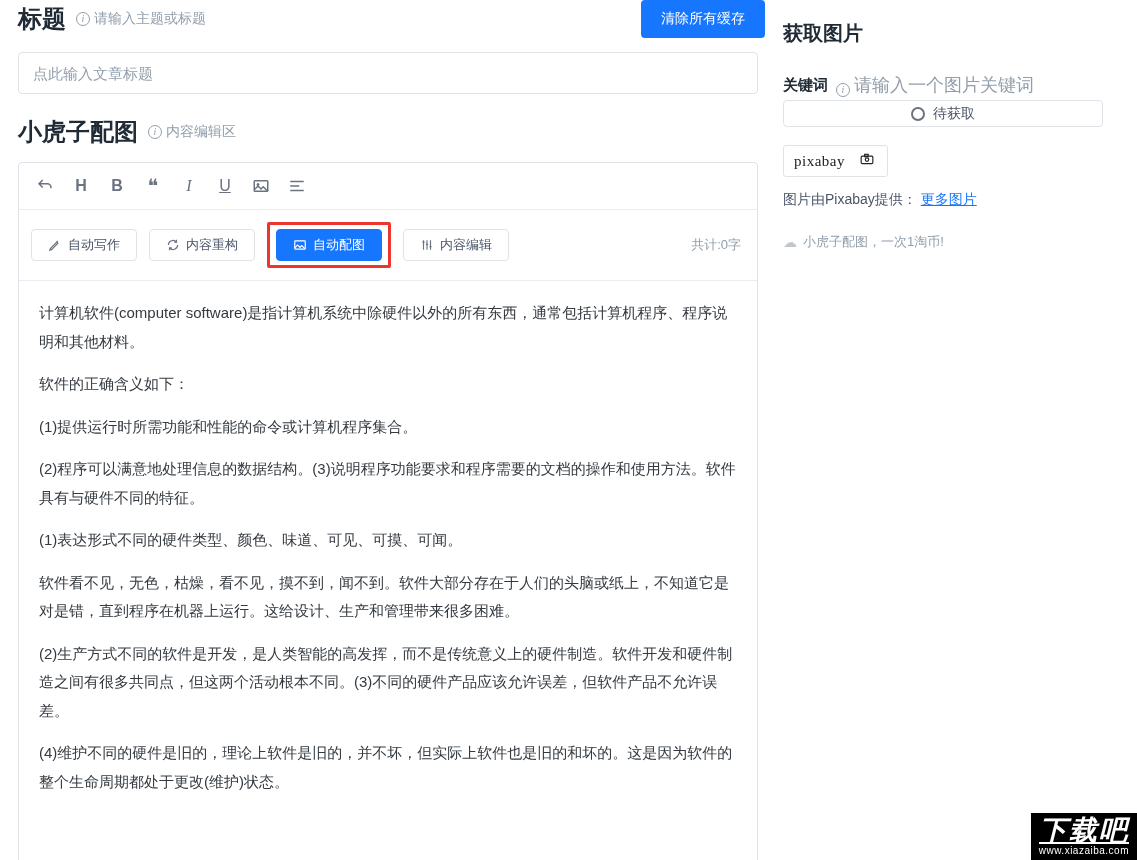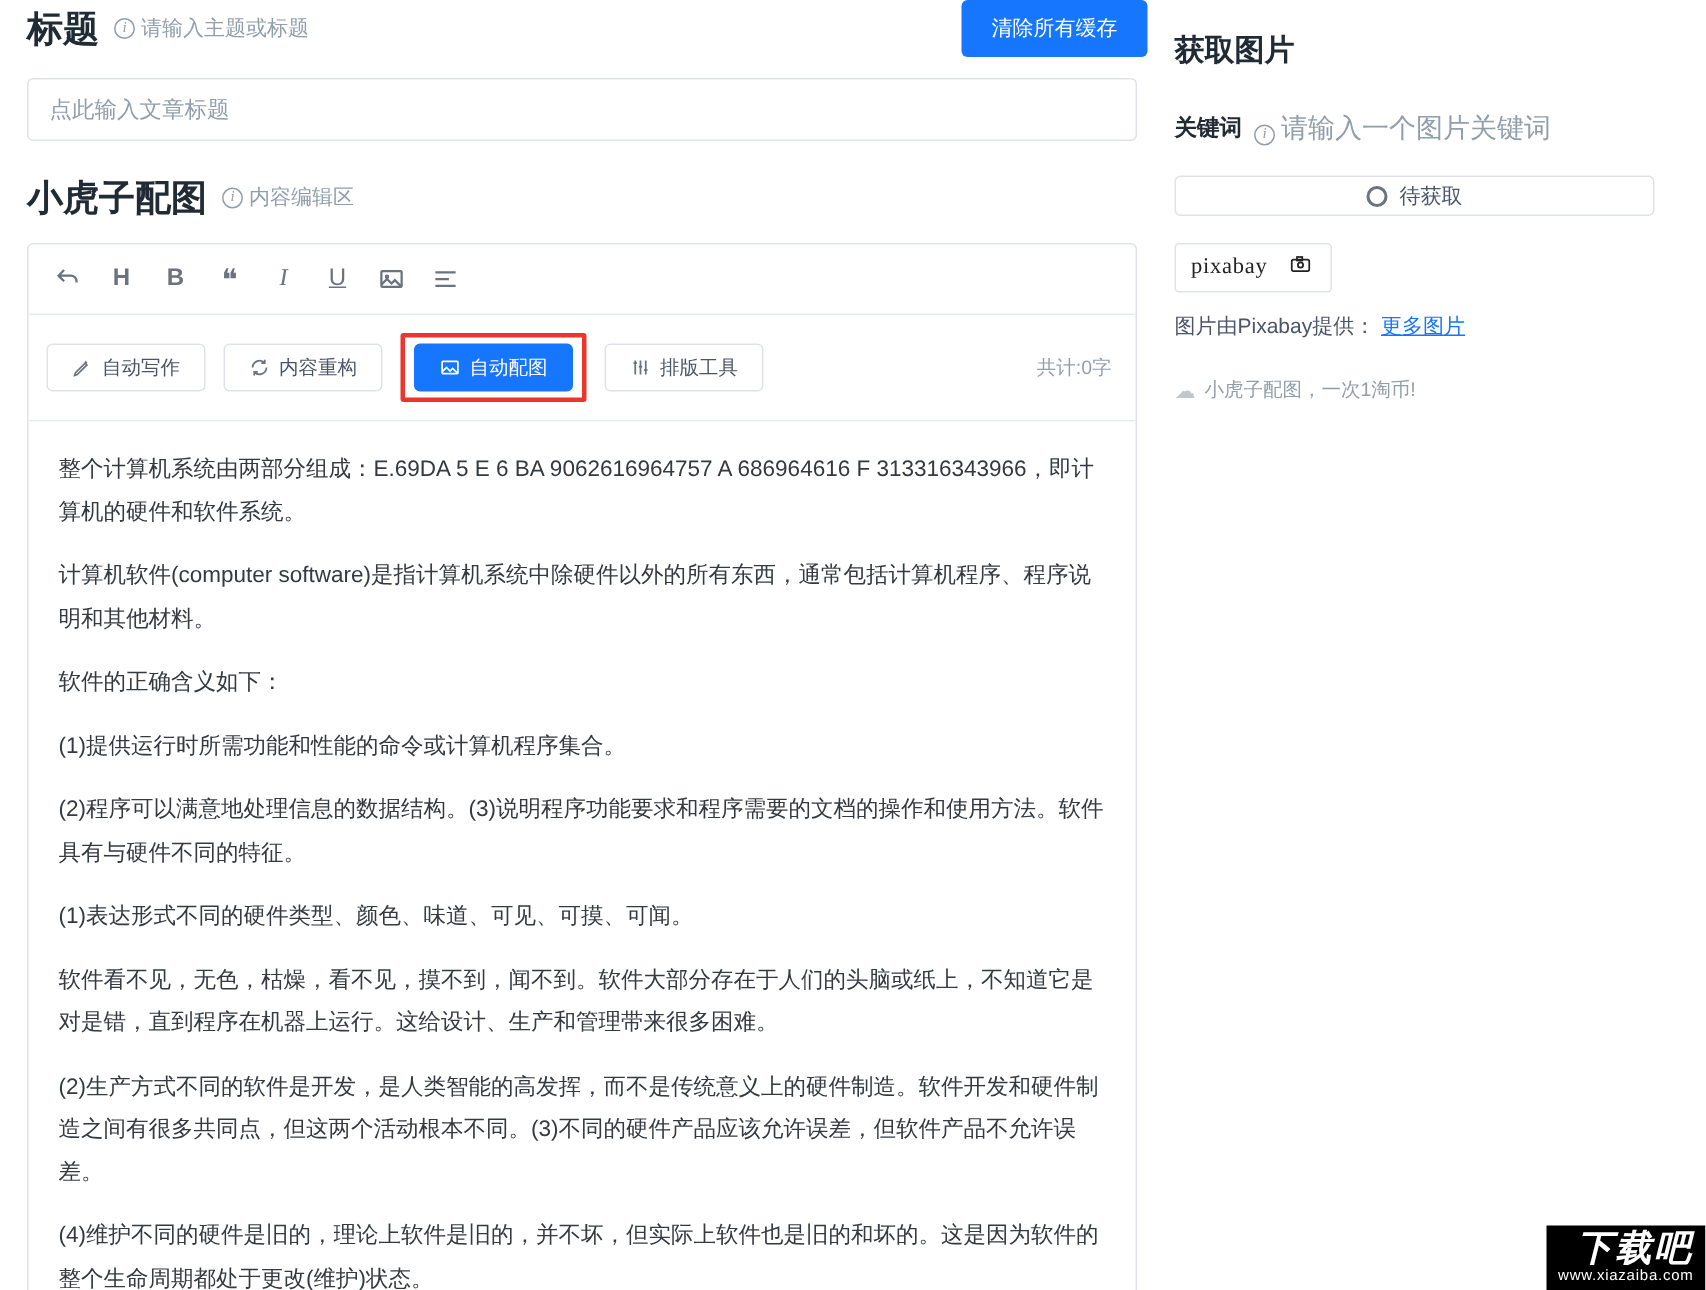--- a/index.html
+++ b/index.html
@@ -123,21 +123,21 @@
       height: 588px;
       overflow: hidden;
     }
     .editor-content p { margin-bottom: 14px; }
 
     
     .side-title {
       font-size: 20px; font-weight: 600; color: #212b36;
       margin-bottom: 26px;
     }
-    .side-label-row { display: flex; align-items: center; gap: 8px; margin-bottom: 20px; }
+    .side-label-row { display: flex; align-items: center; gap: 8px; margin-bottom: 3px; }
     .side-label { font-size: 15px; font-weight: 600; color: #212b36; }
     .side-hint { font-size: 18px; color: #919eab; display: inline-flex; align-items: flex-end; gap: 4px; }
     .keyword-block {
       border: 3px solid #ec352c;
       padding: 14px 10px;
       border-radius: 2px;
       margin-bottom: 14px;
     }
     .keyword-input {
       width: 100%; height: 44px;
@@ -172,21 +172,21 @@
     .provider-row a { color: #1676fe; }
     .cost-row { font-size: 13px; color: #919eab; display: flex; align-items: center; gap: 6px; }
     .cloud-icon { font-size: 14px; color: #c0c6cc; }
 
     .watermark {
       position: absolute; right: 0; bottom: 0;
       background: #000; color: #fff; padding: 4px 8px;
       font-family: "SimHei", sans-serif;
       text-align: right;
     }
-    .watermark .big { font-size: 24px; font-weight: bold; font-style: italic; letter-spacing: 2px; line-height: 1; }
+    .watermark .big { font-size: 28px; font-weight: bold; font-style: italic; letter-spacing: 2px; line-height: 1; text-decoration: underline; }
     .watermark .url { font-size: 10px; letter-spacing: 0.5px; }
   </style>
 </head>
 <body>
 
 <div class="layout">
 
   <div class="main">
     
     <div class="section-title-row">
@@ -267,27 +267,26 @@
             </span>
             <span>自动配图</span>
           </button>
         </span>
         <button class="action-btn">
           <span class="ico">
             <svg viewBox="0 0 24 24" width="14" height="14">
                 <path d="M6 4v16M12 4v16M18 4v16M4 7h4M10 11h4M16 15h4" stroke="#6b7280" stroke-width="2" fill="none"></path>
               </svg>
           </span>
-          <span>排版工具</span>
+          <span>内容编辑</span>
         </button>
         <span class="word-count">共计:0字</span>
       </div>
 
       <div class="editor-content">
-        <p>整个计算机系统由两部分组成：E.69DA 5 E 6 BA 9062616964757 A 686964616 F 313316343966，即计算机的硬件和软件系统。</p>
         <p>计算机软件(computer software)是指计算机系统中除硬件以外的所有东西，通常包括计算机程序、程序说明和其他材料。</p>
         <p>软件的正确含义如下：</p>
         <p>(1)提供运行时所需功能和性能的命令或计算机程序集合。</p>
         <p>(2)程序可以满意地处理信息的数据结构。(3)说明程序功能要求和程序需要的文档的操作和使用方法。软件具有与硬件不同的特征。</p>
         <p>(1)表达形式不同的硬件类型、颜色、味道、可见、可摸、可闻。</p>
         <p>软件看不见，无色，枯燥，看不见，摸不到，闻不到。软件大部分存在于人们的头脑或纸上，不知道它是对是错，直到程序在机器上运行。这给设计、生产和管理带来很多困难。</p>
         <p>(2)生产方式不同的软件是开发，是人类智能的高发挥，而不是传统意义上的硬件制造。软件开发和硬件制造之间有很多共同点，但这两个活动根本不同。(3)不同的硬件产品应该允许误差，但软件产品不允许误差。</p>
         <p>(4)维护不同的硬件是旧的，理论上软件是旧的，并不坏，但实际上软件也是旧的和坏的。这是因为软件的整个生命周期都处于更改(维护)状态。</p>
       </div>
     </div>

